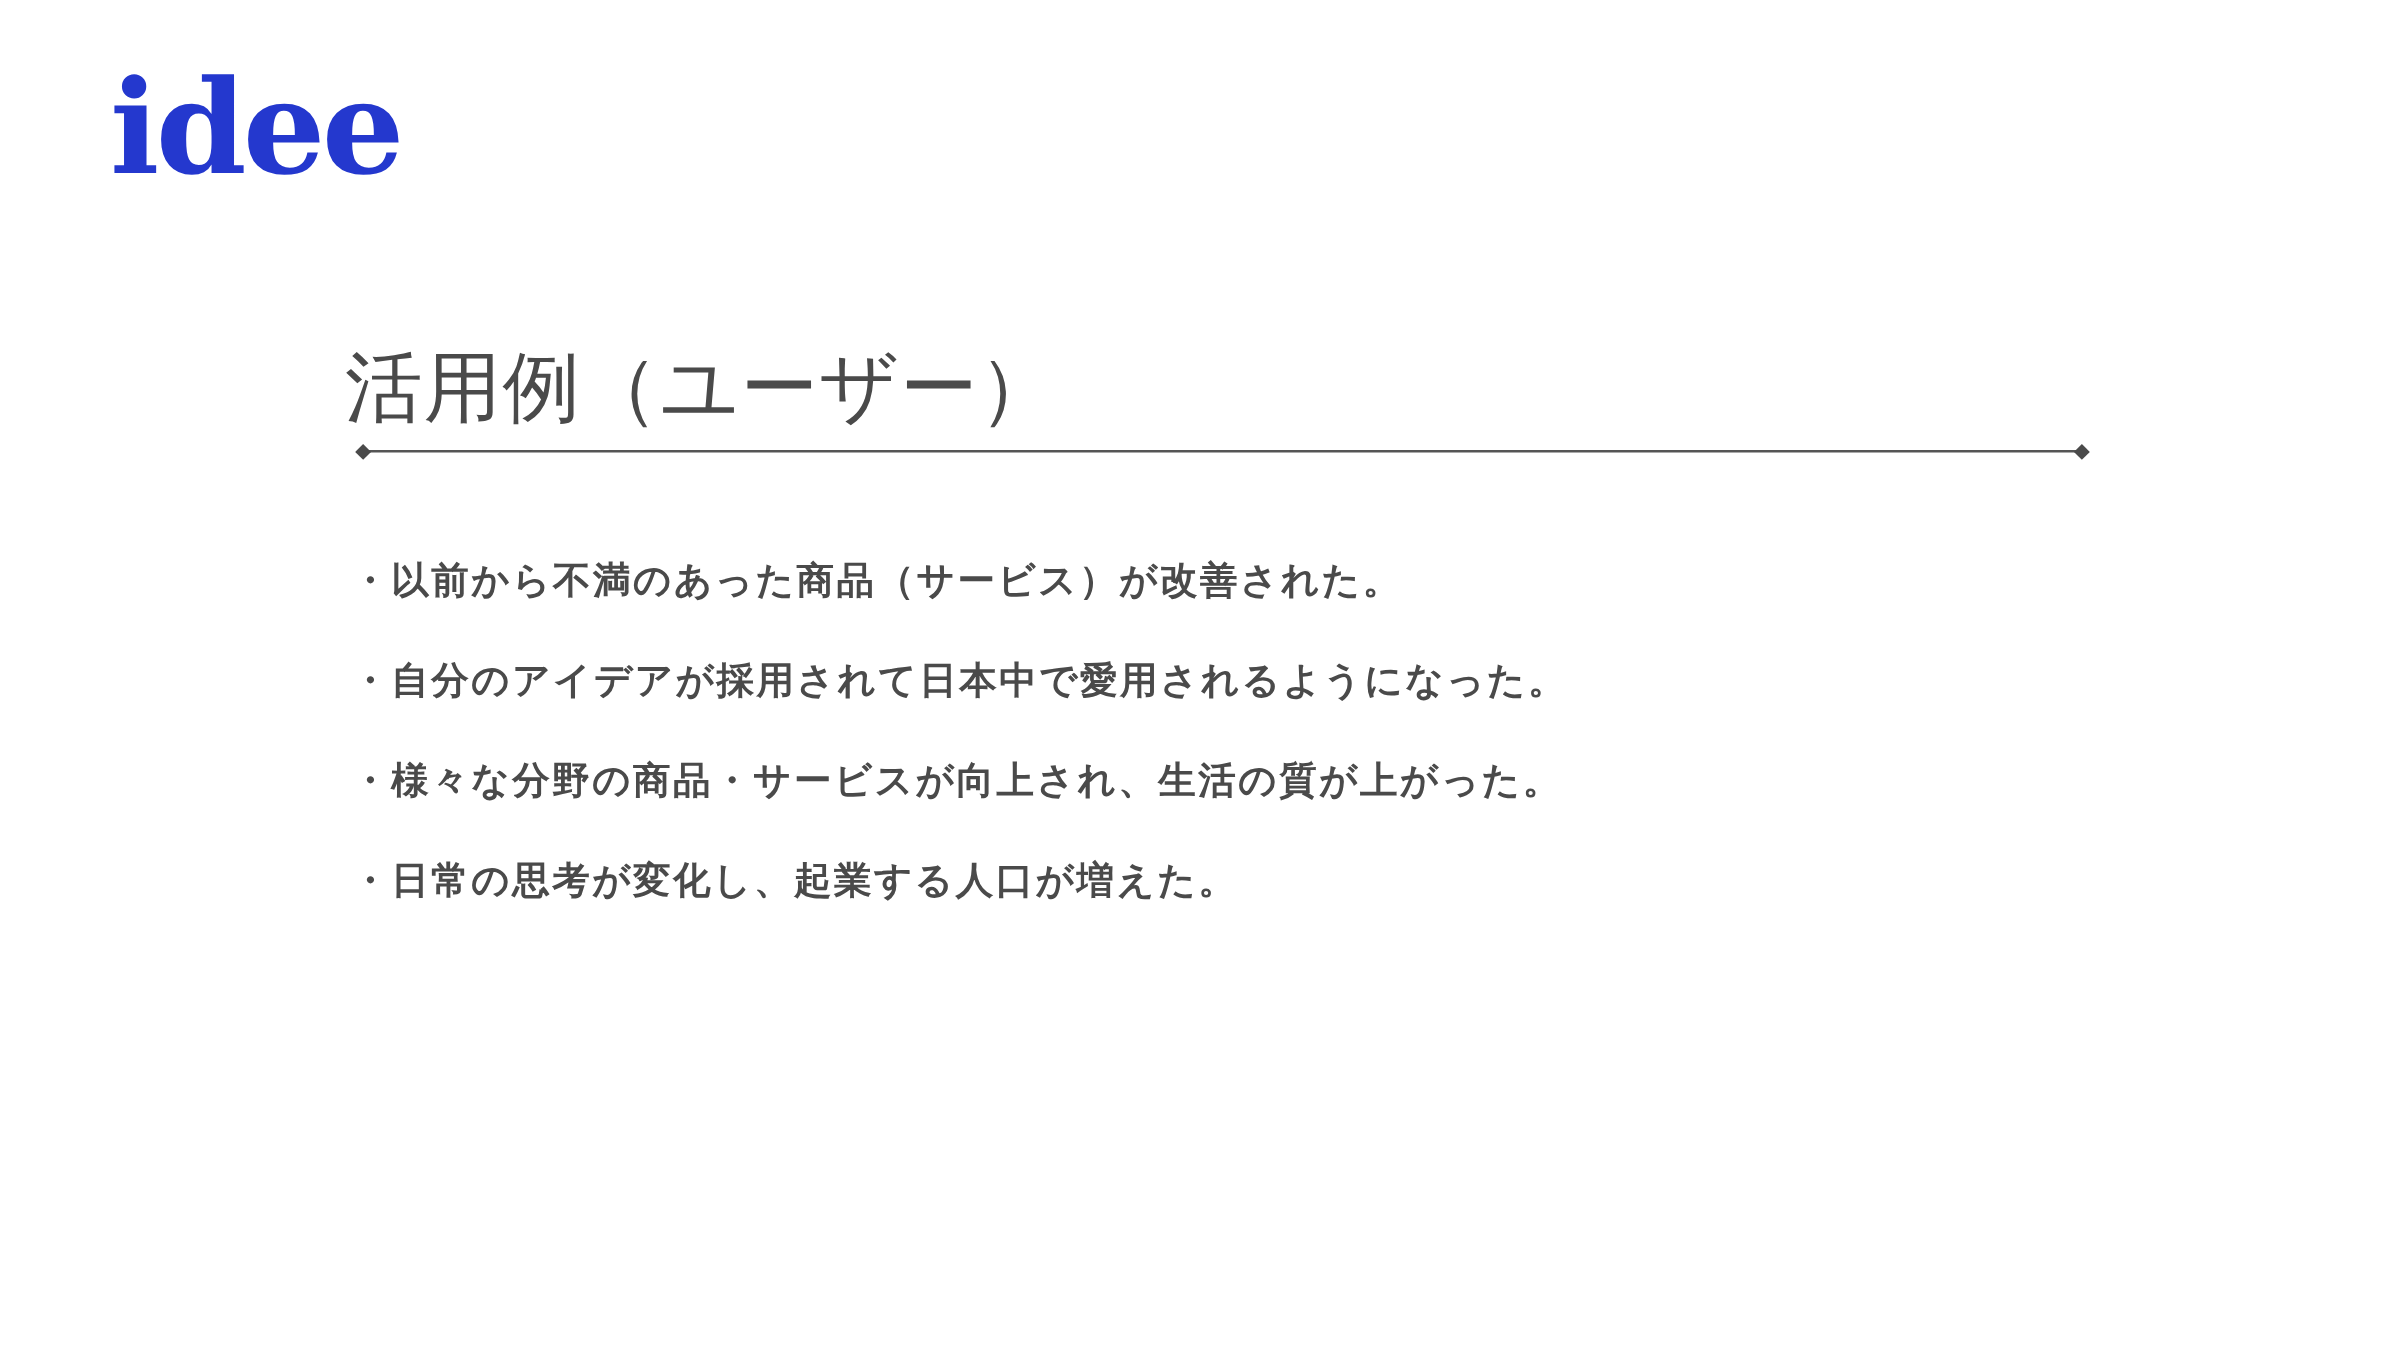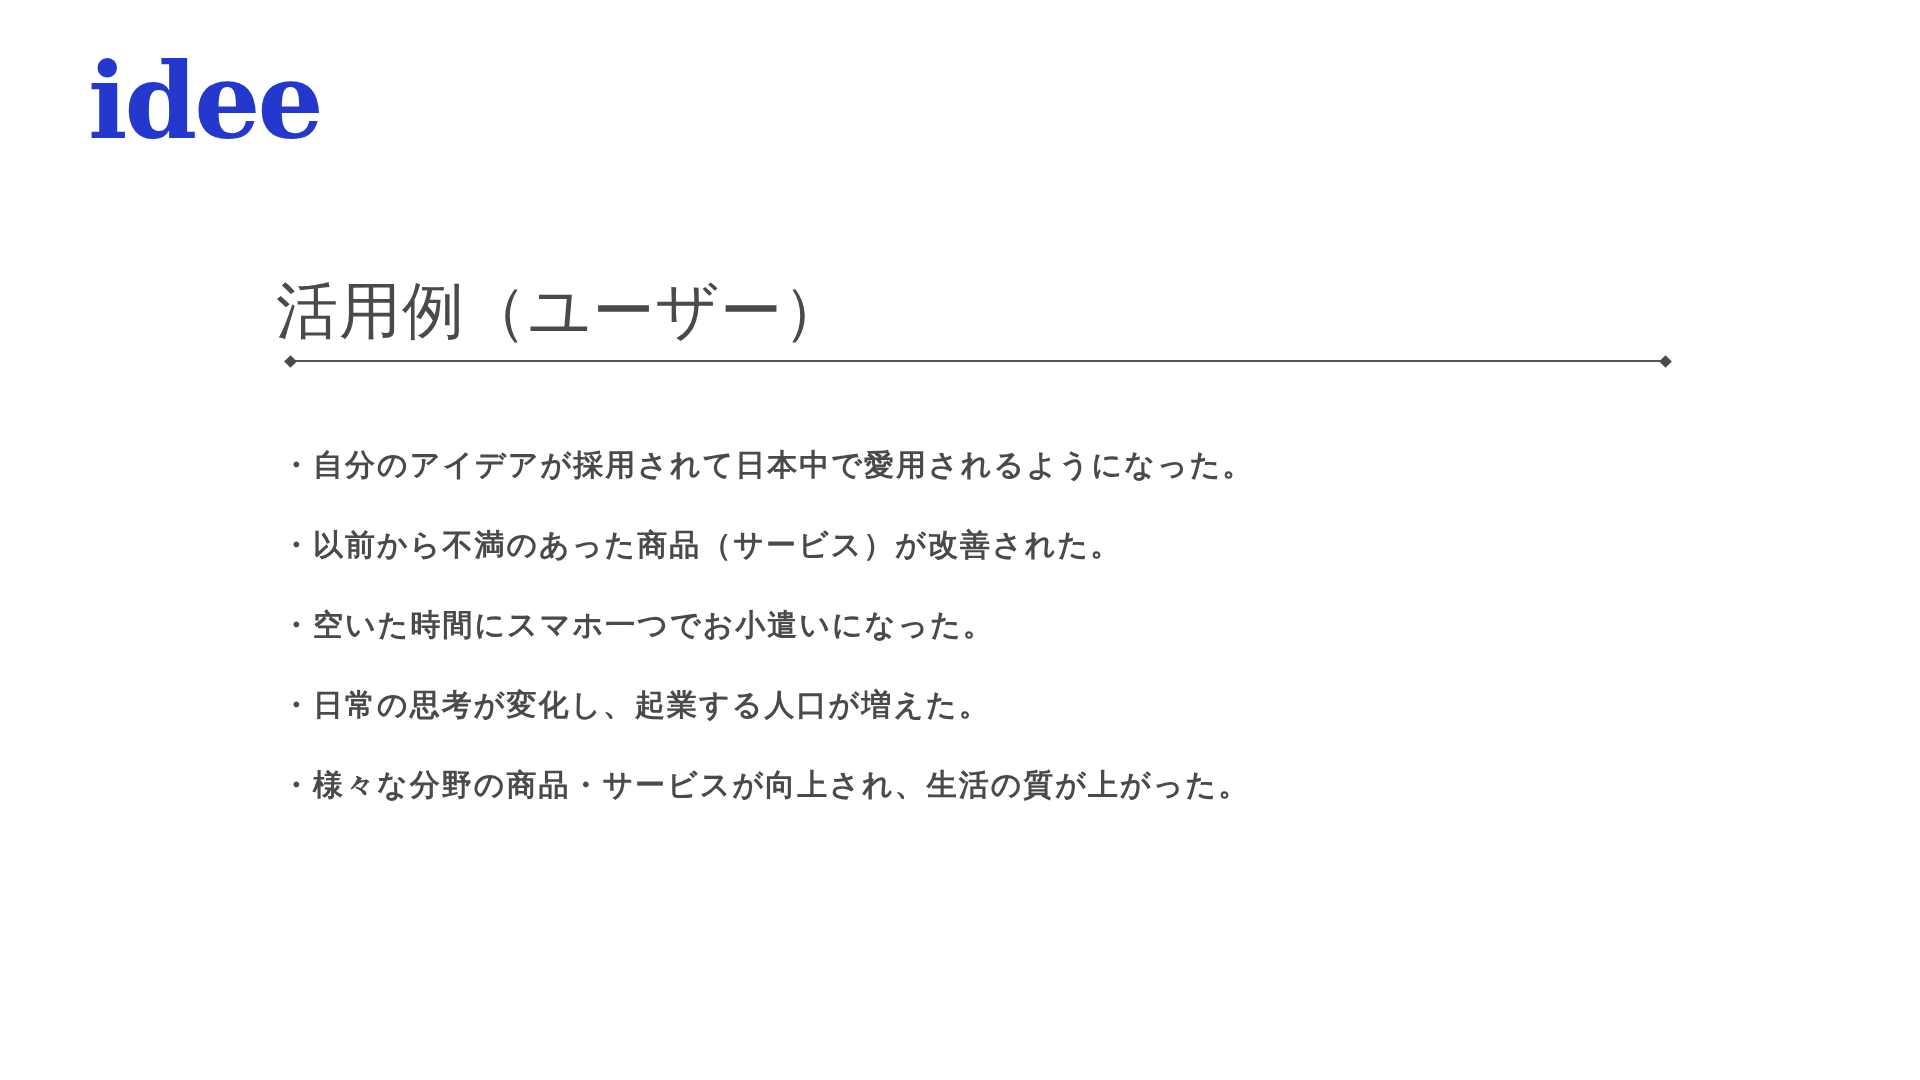--- a/index.html
+++ b/index.html
@@ -91,20 +91,19 @@
 
   <h1 class="title">活用例（ユーザー）</h1>
 
   <div class="divider">
     <span class="diamond"></span>
     <span class="line"></span>
     <span class="diamond"></span>
   </div>
 
   <ul class="bullets">
+    <li>・以前から不満のあった商品（サービス）が改善された。</li>
     <li>・自分のアイデアが採用されて日本中で愛用されるようになった。</li>
-    <li>・以前から不満のあった商品（サービス）が改善された。</li>
-    <li>・空いた時間にスマホ一つでお小遣いになった。</li>
+    <li>・様々な分野の商品・サービスが向上され、生活の質が上がった。</li>
     <li>・日常の思考が変化し、起業する人口が増えた。</li>
-    <li>・様々な分野の商品・サービスが向上され、生活の質が上がった。</li>
   </ul>
 
 </div>
 
 </body></html>

